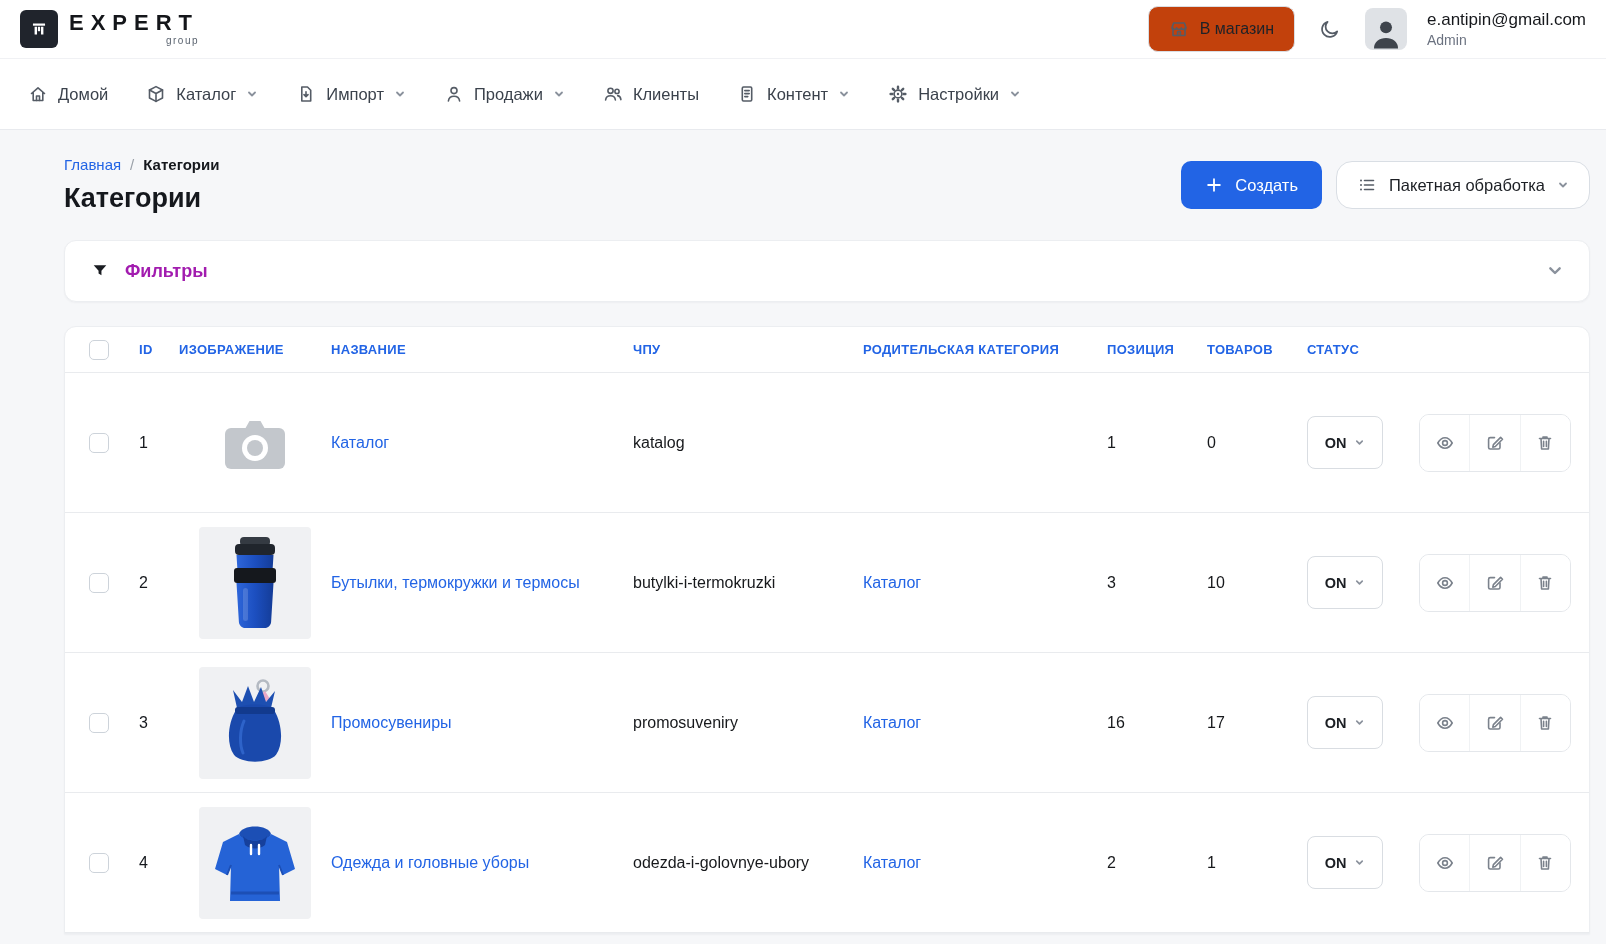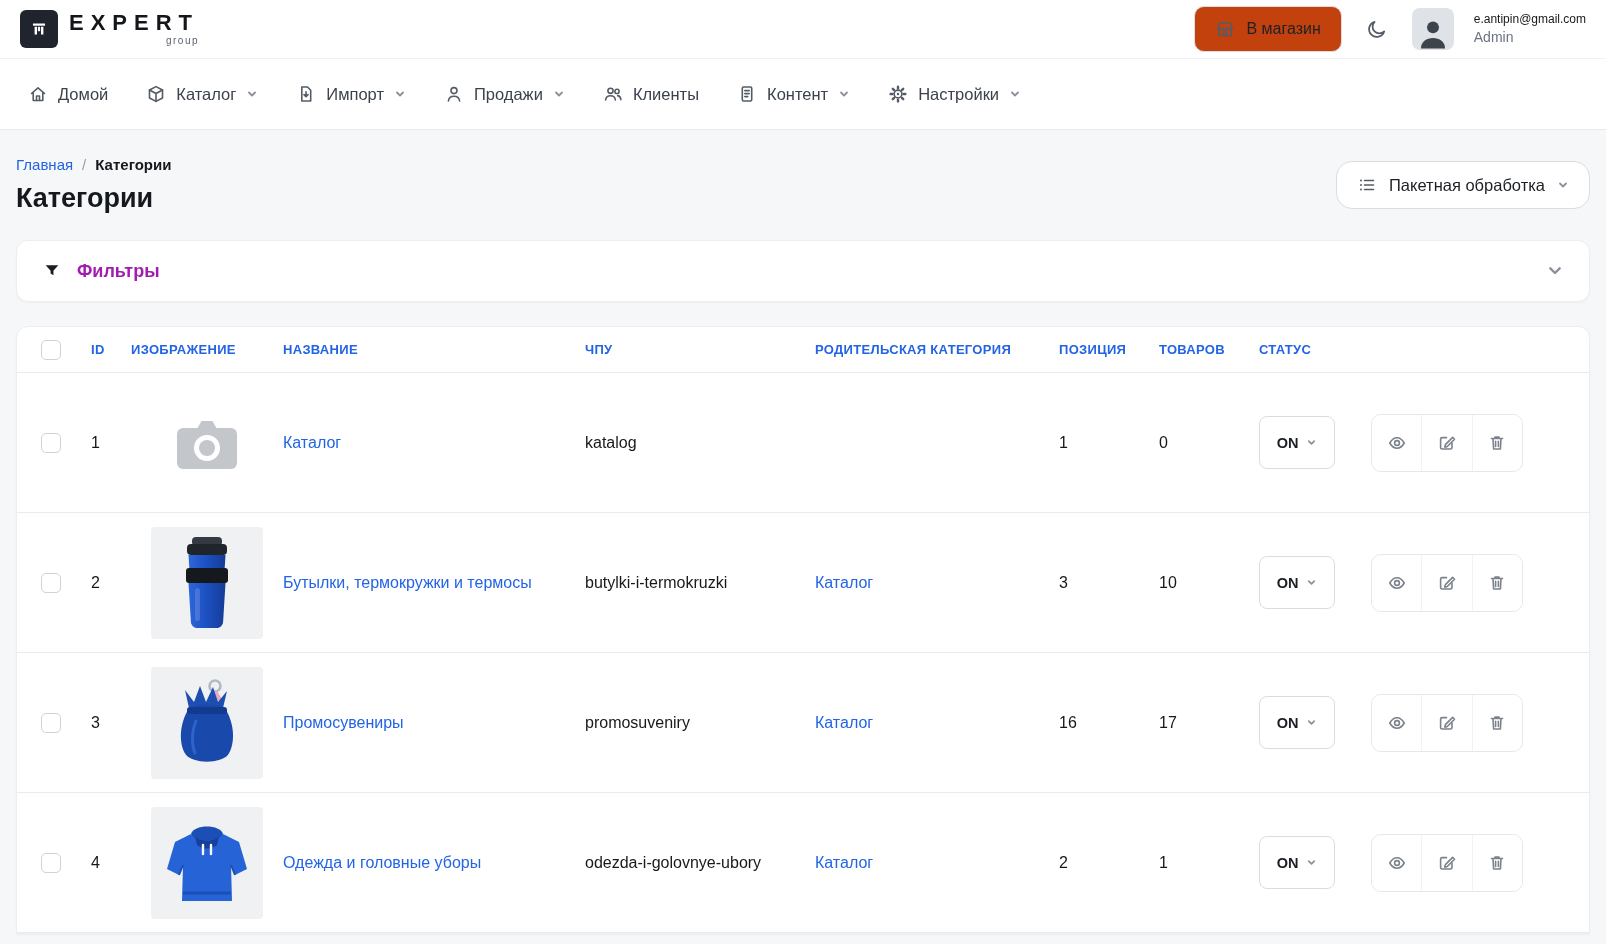--- a/index.html
+++ b/index.html
@@ -32,33 +32,33 @@
     display: flex; align-items: center; gap: 11px; height: 46px; padding: 0 20px;
     background: #c2410c; border: 1px solid #d9dee4; border-radius: 10px;
     font-size: 16px; color: #1e2228; cursor: pointer;
   }
   .theme-btn { background: none; border: none; cursor: pointer; padding: 4px; }
   .avatar {
     width: 42px; height: 42px; border-radius: 8px; background: #dfe2e6;
     display: flex; align-items: flex-end; justify-content: center; overflow: hidden; cursor: pointer;
   }
   .user-info { line-height: 1.3; }
-  .user-email { font-size: 12px; color: #16181c; }
+  .user-email { font-size: 17px; color: #16181c; }
   .user-role { font-size: 14px; color: #6b7280; }
 
   
   .nav {
     height: 72px; background: #fff;
     border-top: 1px solid #f0f1f4; border-bottom: 1px solid #e8eaee;
     display: flex; align-items: center; gap: 38px; padding: 0 28px;
   }
   .nav-item { display: flex; align-items: center; gap: 10px; font-size: 16.5px; color: #3b424c; cursor: pointer; }
 
   
-  .main { padding: 26px 16px 0; }
+  .main { padding: 26px 16px 0; margin-left: 48px; }
 
   .breadcrumb { font-size: 15px; display: flex; gap: 9px; align-items: center; }
   .bc-home { color: #2264E5; cursor: pointer; }
   .bc-sep { color: #9aa0a8; }
   .bc-cur { color: #15181d; font-weight: 600; }
 
   .page-head { display: flex; justify-content: space-between; align-items: center; }
   .page-title { font-size: 27px; font-weight: 700; color: #15181d; margin-top: 10px; }
   .head-actions { display: flex; gap: 14px; align-items: center; }
   .btn-create {
@@ -280,20 +280,28 @@
     <div>
       <div class="breadcrumb">
         <span class="bc-home">Главная</span>
         <span class="bc-sep">/</span>
         <span class="bc-cur">Категории</span>
       </div>
       <h1 class="page-title">Категории</h1>
     </div>
 
     <div class="head-actions">
+      <button class="btn-create">
+        <span>
+          <svg width="18" height="18" viewBox="0 0 20 20" fill="none" stroke="#fff" stroke-width="2" stroke-linecap="round">
+              <path d="M10 3.5v13M3.5 10h13"></path>
+            </svg>
+        </span>
+        <span>Создать</span>
+      </button>
 
       <button class="btn-batch">
         <span>
           <svg width="20" height="20" viewBox="0 0 20 20" class="stroke-ic">
             <circle cx="4" cy="5.5" r="1" fill="#555c66" stroke="none"></circle>
             <circle cx="4" cy="10" r="1" fill="#555c66" stroke="none"></circle>
             <circle cx="4" cy="14.5" r="1" fill="#555c66" stroke="none"></circle>
             <path d="M7.5 5.5h9M7.5 10h9M7.5 14.5h9"></path>
           </svg>
         </span>

